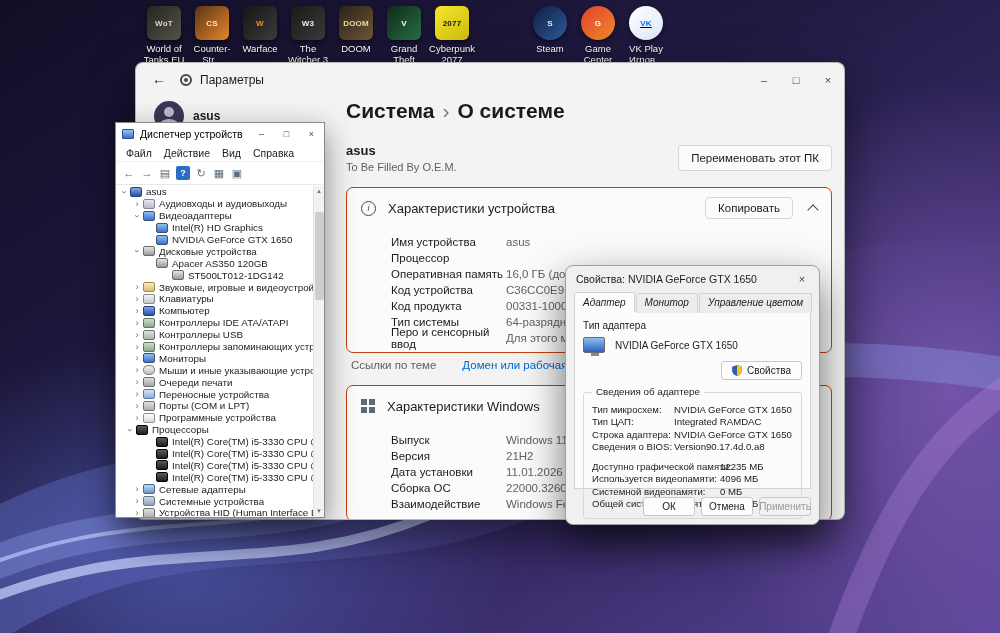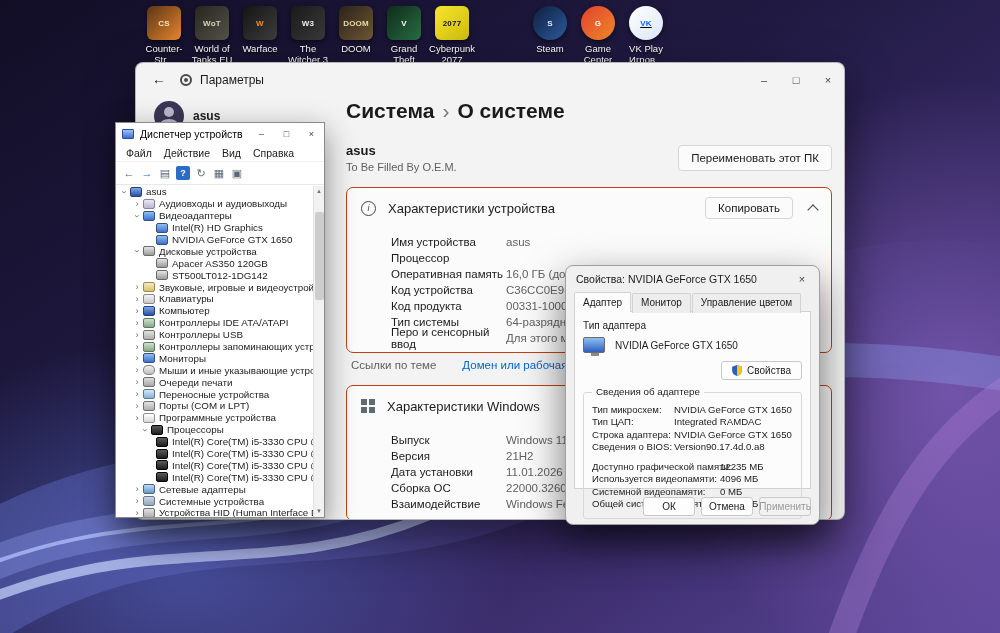--- a/index.html
+++ b/index.html
@@ -109,21 +109,21 @@
   .sb-up{top:0;} .sb-up::after{content:"▲";}
   .sb-dn{bottom:0;} .sb-dn::after{content:"▼";}
   .sb-thumb{position:absolute;left:1px;top:26px;width:9px;height:88px;background:#cdcdcd;border-radius:2px;cursor:pointer;}
 
   
   #nvdlg{position:absolute;left:565px;top:265px;width:255px;height:260px;background:#f0f0f0;border:1px solid #9f9f9f;
          border-radius:8px;box-shadow:0 16px 40px rgba(0,0,0,.55);overflow:hidden;font-size:10px;}
   .nv-titlebar{position:relative;height:26px;}
   .nv-title{position:absolute;left:10px;top:7px;font-size:10.5px;color:#1b1b1b;white-space:nowrap;}
   .nv-titlebar .wbtn{width:34px;}
-  .nv-tabs{position:absolute;left:8px;top:27px;display:flex;z-index:2;}
+  .nv-tabs{position:absolute;left:8px;top:27px;display:flex;z-index:2;font-style:italic;}
   .tab{padding:3px 8px 4px;font-size:10px;color:#1b1b1b;background:#ededed;border:1px solid #d2d2d2;border-bottom:none;
        border-radius:2px 2px 0 0;margin-right:1px;cursor:pointer;}
   .tab.active{background:#fcfcfc;position:relative;top:-1px;padding-top:4px;}
   .nv-page{position:absolute;left:8px;right:8px;top:45px;bottom:35px;background:#fcfcfc;border:1px solid #d2d2d2;padding:8px;}
   .nv-adtype{font-size:10px;color:#1b1b1b;}
   .nv-adrow{display:flex;align-items:center;margin-top:6px;}
   .gpu-ic{position:relative;width:22px;height:16px;border:1px solid #6a6a6a;border-radius:2px;
           background:linear-gradient(#8ec0f0,#2f5fc0);flex:none;}
   .gpu-ic::after{content:"";position:absolute;left:7px;bottom:-4px;width:8px;height:3px;background:#8a8a8a;}
   .nv-adname{margin-left:10px;font-size:10px;color:#1b1b1b;}
@@ -177,32 +177,32 @@
     <path d="M -80 600 C 120 480 260 560 430 470 S 760 330 1040 380" stroke="#8ea0f0" stroke-width="34" fill="none" opacity="0.35"></path>
     <path d="M -80 630 C 140 515 250 590 430 515" stroke="#c9d6ff" stroke-width="10" fill="none" opacity="0.7"></path>
     <path d="M -60 585 C 120 500 220 545 360 495" stroke="#aebcf8" stroke-width="4" fill="none" opacity="0.8"></path>
     <path d="M 850 633 C 900 480 930 420 1010 360" stroke="#b霁invalid" stroke-width="0" fill="none"></path>
     <path d="M 840 640 C 890 500 940 430 1020 380" stroke="#bb8ae0" stroke-width="26" fill="none" opacity="0.3"></path>
   </svg>
 
   <div class="icon-row" id="icons-left">
 
   <div class="dcell">
+        <div class="dicon" style="background: linear-gradient(135deg, rgb(38, 37, 31), rgb(85, 83, 74));">
+          <span class="dglyph" style="color: rgb(216, 210, 184);">WoT</span>
+        </div>
+        <div class="dlabel">World of
+Tanks EU</div>
+      </div>
+      <div class="dcell">
         <div class="dicon" style="background: linear-gradient(135deg, rgb(90, 52, 20), rgb(232, 135, 47));">
           <span class="dglyph" style="color: rgb(255, 226, 184);">CS</span>
         </div>
         <div class="dlabel">Counter-Str...
 2</div>
-      </div>
-      <div class="dcell">
-        <div class="dicon" style="background: linear-gradient(135deg, rgb(38, 37, 31), rgb(85, 83, 74));">
-          <span class="dglyph" style="color: rgb(216, 210, 184);">WoT</span>
-        </div>
-        <div class="dlabel">World of
-Tanks EU</div>
       </div>
       <div class="dcell">
         <div class="dicon" style="background: linear-gradient(135deg, rgb(20, 20, 20), rgb(62, 62, 62));">
           <span class="dglyph" style="color: rgb(255, 138, 30);">W</span>
         </div>
         <div class="dlabel">Warface</div>
       </div>
       <div class="dcell">
         <div class="dicon" style="background: linear-gradient(135deg, rgb(26, 26, 26), rgb(58, 58, 58));">
           <span class="dglyph" style="color: rgb(239, 239, 239);">W3</span>
@@ -424,21 +424,21 @@
         <div class="trow" style="padding-left: 16px;">
           <span class="texp open">›</span>
           <span class="ti ti-disk"></span>
           <span class="tlabel">Дисковые устройства</span>
         </div>
         <div class="trow" style="padding-left: 29px;">
           <span class="texp hidden"></span>
           <span class="ti ti-disk"></span>
           <span class="tlabel">Apacer AS350 120GB</span>
         </div>
-        <div class="trow" style="padding-left: 29px;">
+        <div class="trow" style="padding-left: 29px; margin-left: 16px;">
           <span class="texp hidden"></span>
           <span class="ti ti-disk"></span>
           <span class="tlabel">ST500LT012-1DG142</span>
         </div>
         <div class="trow" style="padding-left: 16px;">
           <span class="texp">›</span>
           <span class="ti ti-sound"></span>
           <span class="tlabel">Звуковые, игровые и видеоустройства</span>
         </div>
         <div class="trow" style="padding-left: 16px;">
@@ -489,21 +489,21 @@
         <div class="trow" style="padding-left: 16px;">
           <span class="texp">›</span>
           <span class="ti ti-ports"></span>
           <span class="tlabel">Порты (COM и LPT)</span>
         </div>
         <div class="trow" style="padding-left: 16px;">
           <span class="texp">›</span>
           <span class="ti ti-soft"></span>
           <span class="tlabel">Программные устройства</span>
         </div>
-        <div class="trow" style="padding-left: 24px;">
+        <div class="trow" style="padding-left: 9px;">
           <span class="texp open">›</span>
           <span class="ti ti-cpu"></span>
           <span class="tlabel">Процессоры</span>
         </div>
         <div class="trow" style="padding-left: 29px;">
           <span class="texp hidden"></span>
           <span class="ti ti-cpu"></span>
           <span class="tlabel">Intel(R) Core(TM) i5-3330 CPU @ 3.00GHz</span>
         </div>
         <div class="trow" style="padding-left: 29px;">

